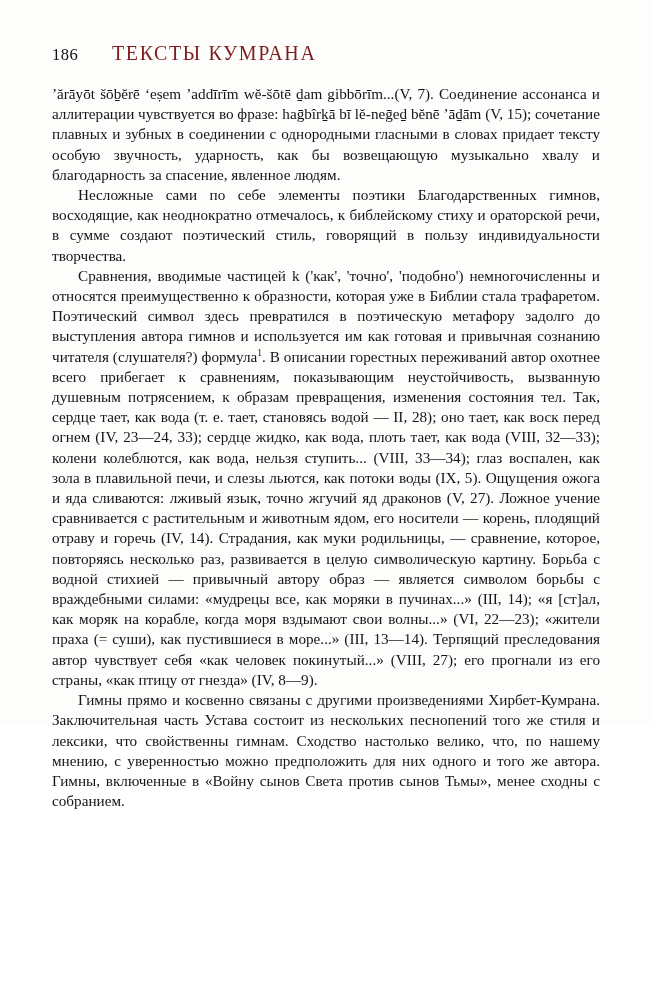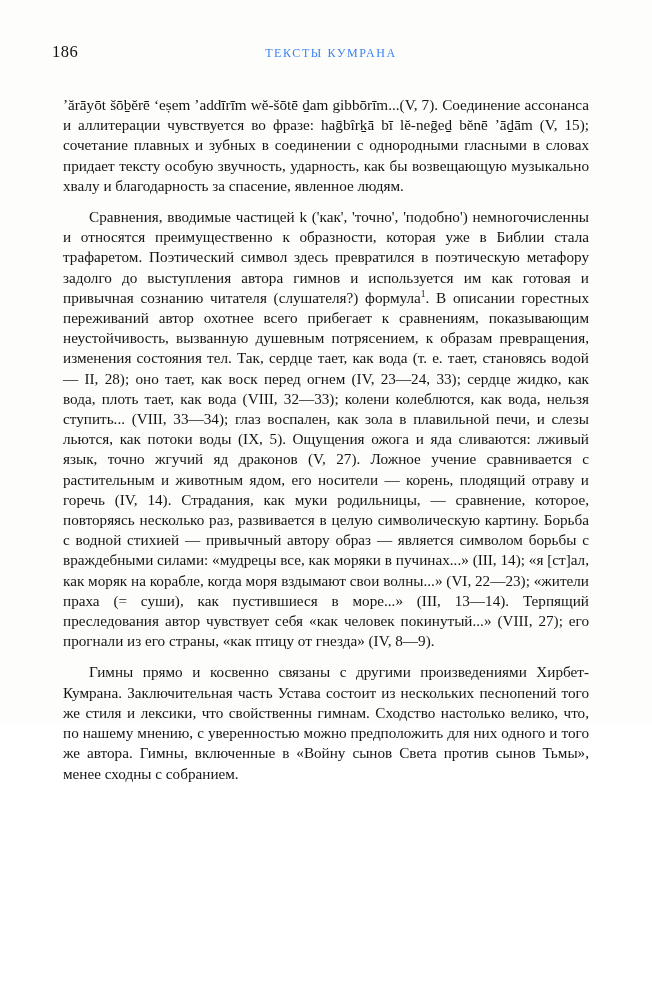--- a/index.html
+++ b/index.html
@@ -33,41 +33,40 @@
   }
   .page-number {
     font-size: 16.5px;
     font-family: "Liberation Serif", serif;
     color: #111;
     width: 60px;
     letter-spacing: 0.5px;
   }
   .running-title {
     flex: 1;
-    text-align: center;
-    font-size: 12px;
+    font-size: 20px;
     letter-spacing: 1.6px;
-    color: #3b82f6;
+    color: #7f1d1d;
     padding-right: 50px;
     font-family: "Liberation Serif", serif;
   }
   .body-text {
     position: absolute;
     top: 84px;
     left: 52px;
     width: 548px;
     font-size: 15.2px;
     line-height: 20.2px;
     text-align: justify;
     text-justify: inter-word;
     color: #141414;
     hyphens: manual;
   }
   .body-text p {
-    margin: 11px;
+    margin: 0;
     text-indent: 26px;
   }
   .body-text p.no-indent {
     text-indent: 0;
   }
   .footnote-area {
     position: absolute;
     left: 52px;
     width: 548px;
     top: 938px;
@@ -102,18 +101,19 @@
 
 <div class="page">
 
   <div class="header-row">
     <div class="page-number">186</div>
     <div class="running-title">ТЕКСТЫ КУМРАНА</div>
   </div>
 
   <div class="body-text">
     <p class="no-indent">’ărāyōt šōḇĕrē ‘eṣem ’addīrīm wĕ-šōtē ḏam gibbōrīm...(V, 7). Соединение ассонанса и аллитерации чувствуется во фразе: haḡbîrḵā bī lĕ-neḡeḏ bĕnē ’āḏām (V, 15); сочетание плавных и зубных в соединении с однородными гласными в словах придает тексту особую звучность, ударность, как бы возвещающую музыкально хвалу и благодарность за спасение, явленное людям.</p>
+    <p>Несложные сами по себе элементы поэтики Благодарственных гимнов, восходящие, как неоднократно отмечалось, к библейскому стиху и ораторской речи, в сумме создают поэтический стиль, говорящий в пользу индивидуальности творчества.</p>
     <p><span>Сравнения, вводимые частицей k ('как', 'точно', 'подобно') немногочисленны и относятся преимущественно к образности, которая уже в Библии стала трафаретом. Поэтический символ здесь превратился в поэтическую метафору задолго до выступления автора гимнов и используется им как готовая и привычная сознанию читателя (слушателя?) формула</span><sup class="fn-ref">1</sup><span>. В описании горестных переживаний автор охотнее всего прибегает к сравнениям, показывающим неустойчивость, вызванную душевным потрясением, к образам превращения, изменения состояния тел. Так, сердце тает, как вода (т. е. тает, становясь водой — II, 28); оно тает, как воск перед огнем (IV, 23—24, 33); сердце жидко, как вода, плоть тает, как вода (VIII, 32—33); колени колеблются, как вода, нельзя ступить... (VIII, 33—34); глаз воспален, как зола в плавильной печи, и слезы льются, как потоки воды (IX, 5). Ощущения ожога и яда сливаются: лживый язык, точно жгучий яд драконов (V, 27). Ложное учение сравнивается с растительным и животным ядом, его носители — корень, плодящий отраву и горечь (IV, 14). Страдания, как муки родильницы, — сравнение, которое, повторяясь несколько раз, развивается в целую символическую картину. Борьба с водной стихией — привычный автору образ — является символом борьбы с враждебными силами: «мудрецы все, как моряки в пучинах...» (III, 14); «я [ст]ал, как моряк на корабле, когда моря вздымают свои волны...» (VI, 22—23); «жители праха (= суши), как пустившиеся в море...» (III, 13—14). Терпящий преследования автор чувствует себя «как человек покинутый...» (VIII, 27); его прогнали из его страны, «как птицу от гнезда» (IV, 8—9).</span></p>
     <p>Гимны прямо и косвенно связаны с другими произведениями Хирбет-Кумрана. Заключительная часть Устава состоит из нескольких песнопений того же стиля и лексики, что свойственны гимнам. Сходство настолько велико, что, по нашему мнению, с уверенностью можно предположить для них одного и того же автора. Гимны, включенные в «Войну сынов Света против сынов Тьмы», менее сходны с собранием.</p>
   </div>
 
 
 </div>
 
 </body></html>

